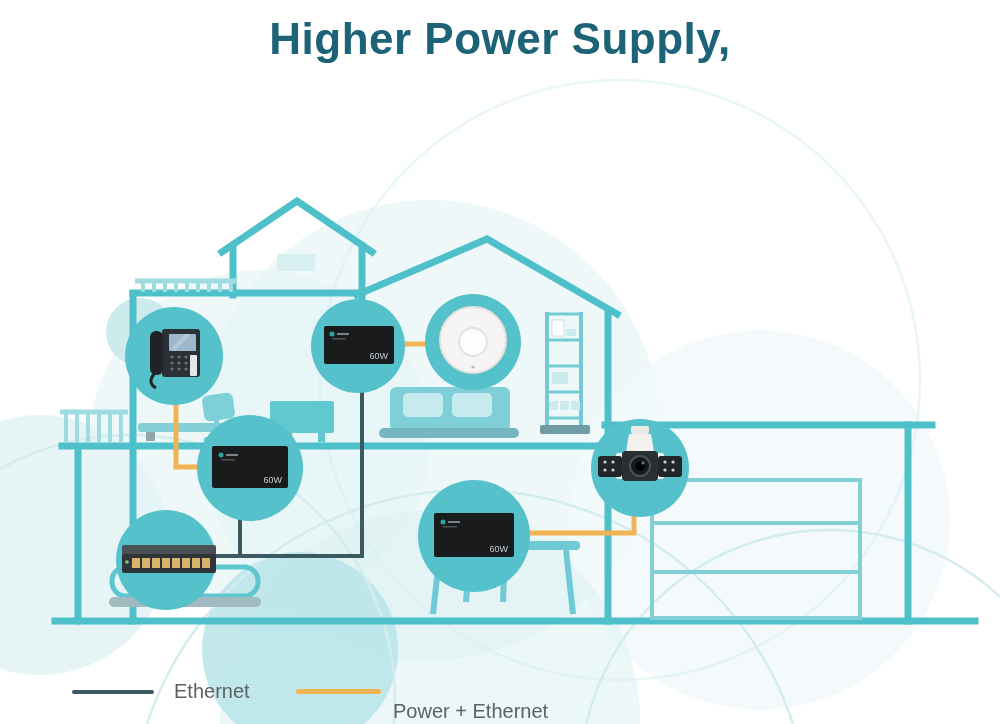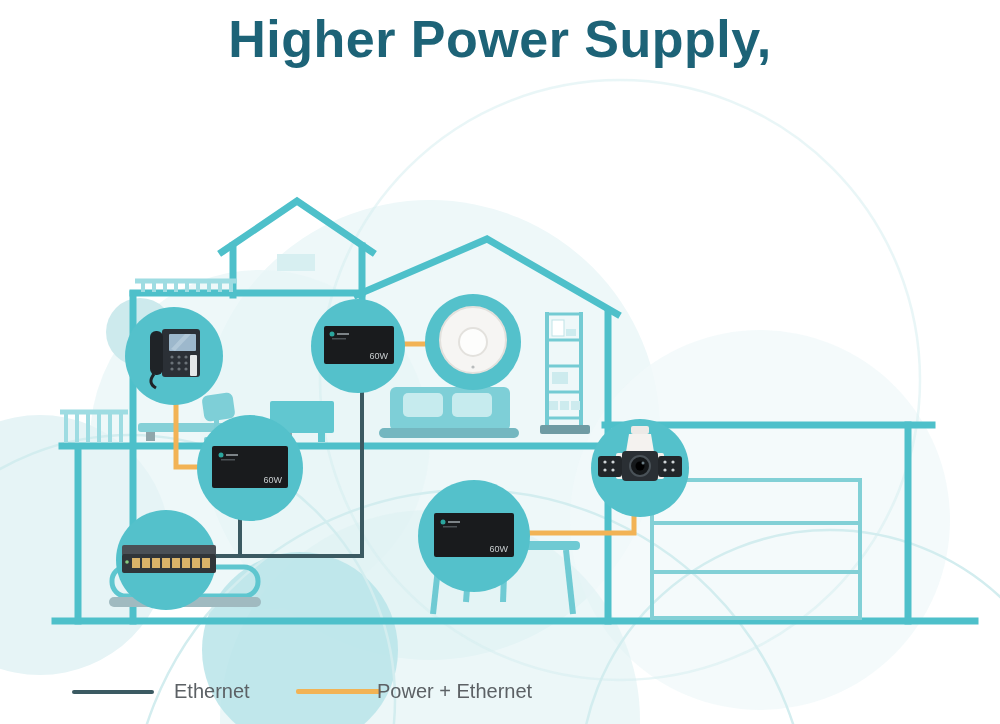--- a/index.html
+++ b/index.html
@@ -1,27 +1,27 @@
 <!DOCTYPE html>
 <html><head>
 <meta charset="utf-8">
 <style>
   html,body{margin:0;padding:0;background:#fff;}
   .stage{position:relative;width:1000px;height:724px;background:#ffffff;overflow:hidden;
          font-family:"Liberation Sans",sans-serif;}
   .title{position:absolute;top:8px;left:0;width:100%;text-align:center;
-         color:#1d6377;font-size:52px;font-weight:bold;line-height:62px;letter-spacing:.5px;}
+         color:#1d6377;font-size:44px;font-weight:bold;line-height:62px;letter-spacing:.5px;}
   .scene{position:absolute;left:0;top:0;width:1000px;height:724px;}
   .legend{position:absolute;left:0;top:672px;width:1000px;height:40px;}
   .legend .swatch{position:absolute;top:18px;display:block;border-radius:2px;}
   .legend .eth{left:72px;width:82px;height:4px;background:#3b5a62;}
   .legend .poe{left:296px;width:85px;height:5px;background:#f2b355;top:17px;}
   .legend .lab{position:absolute;top:8px;font-size:20px;color:#5c6165;}
   .legend .lab1{left:166px;margin-left:8px;}
-  .legend .lab2{left:377px;}
+  .legend .lab2{left:393px;margin-top:20px;}
 </style>
 </head>
 <body>
 
 <div class="stage">
 
   <div class="title">
     <div>Higher Power Supply,</div>
   </div>
 

